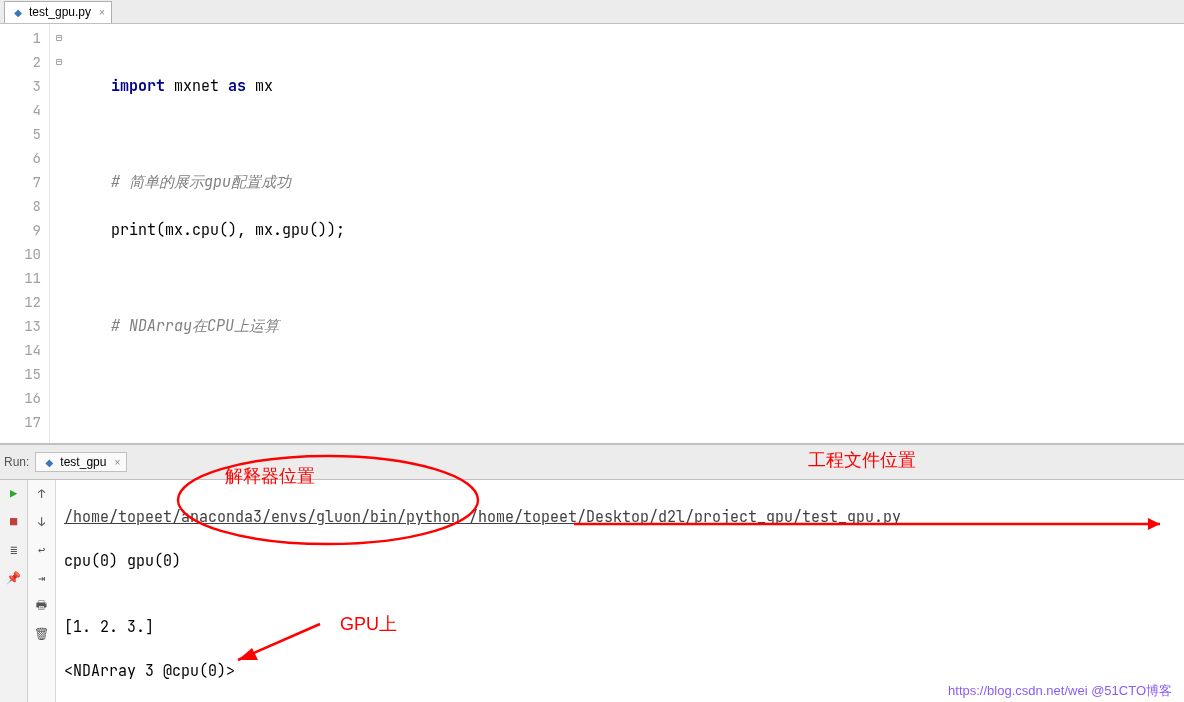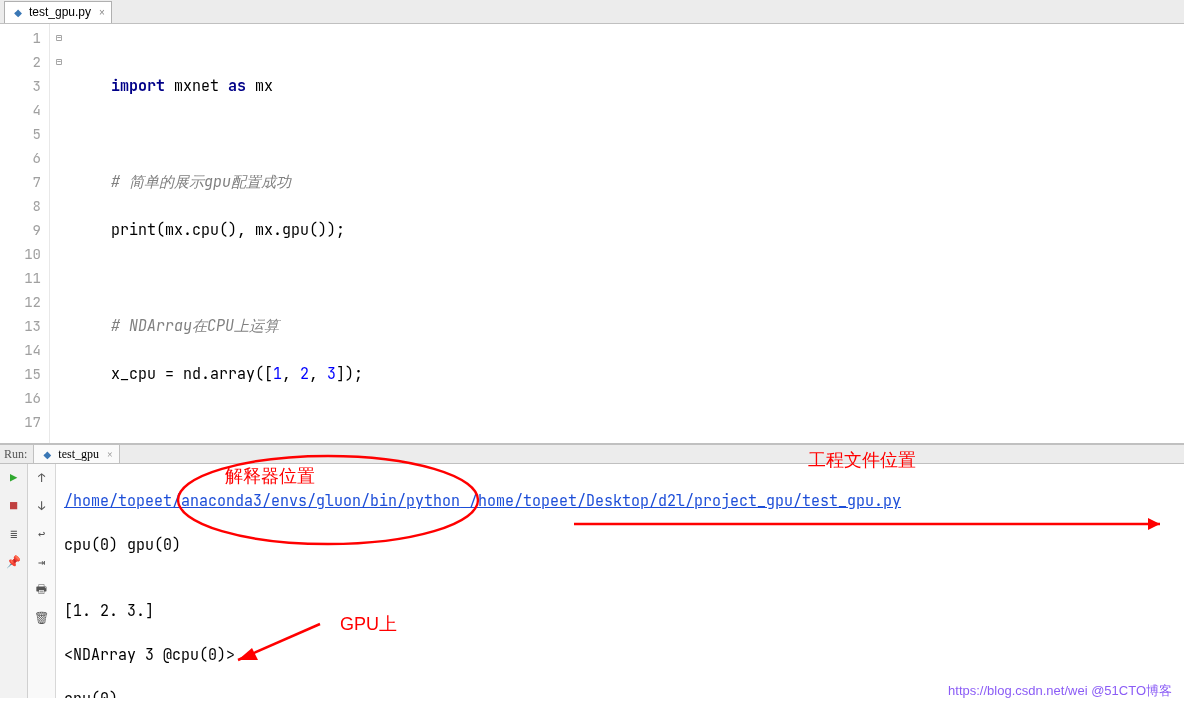--- a/index.html
+++ b/index.html
@@ -91,26 +91,26 @@
     position: absolute;
     left: 0; right: 0;
     height: 24px;
     background: #fdfdde;
     z-index: -1;
   }
 
   .run-bar {
     display: flex;
     align-items: center;
-    height: 20px;
+    height: 36px;
     background: #ececec;
     border-top: 1px solid #c0c0c0;
     border-bottom: 1px solid #c0c0c0;
     padding-left: 4px;
-    font-family: Liberation Serif, serif;
+    font-family: Liberation Sans, sans-serif;
     font-size: 12px;
     gap: 6px;
   }
   .run-label { color: #555; }
   .run-tab {
     display: flex;
     align-items: center;
     gap: 4px;
     background: #fafafa;
     border: 1px solid #c0c0c0;
@@ -155,21 +155,21 @@
   .console-out {
     flex: 1;
     padding: 4px 8px;
     line-height: 22px;
     font-size: 15px;
     white-space: pre;
     color: #000;
     position: relative;
     overflow: hidden;
   }
-  .console-out a { color: #1d4ed8; text-decoration: underline; }
+  .console-out a { color: #404040; text-decoration: underline; }
 
   
   .anno {
     position: absolute;
     color: #ff0000;
     font-family: "Segoe UI", Arial, sans-serif;
     font-size: 18px;
     pointer-events: none;
   }
   svg.anno-svg {
@@ -239,21 +239,20 @@
       <div>&nbsp;</div>
   </div>
   <div class="code">
     <div class="hl-line" style="top:384px;"></div>
 <div><span class="kw">import</span><span> mxnet </span><span class="kw">as</span><span> mx</span></div>
 <div>&nbsp;</div>
 <div><span class="cm"># 简单的展示gpu配置成功</span></div>
 <div><span>print(mx.cpu(), mx.gpu());</span></div>
 <div>&nbsp;</div>
 <div><span class="cm"># NDArray在CPU上运算</span></div>
-<div><span>x_cpu = nd.array([</span><span class="num">1</span><span>, </span><span class="num">2</span><span>, </span><span class="num">3</span><span>]);</span></div>
 
 
 
 
 
 
 
 
 
   </div>

